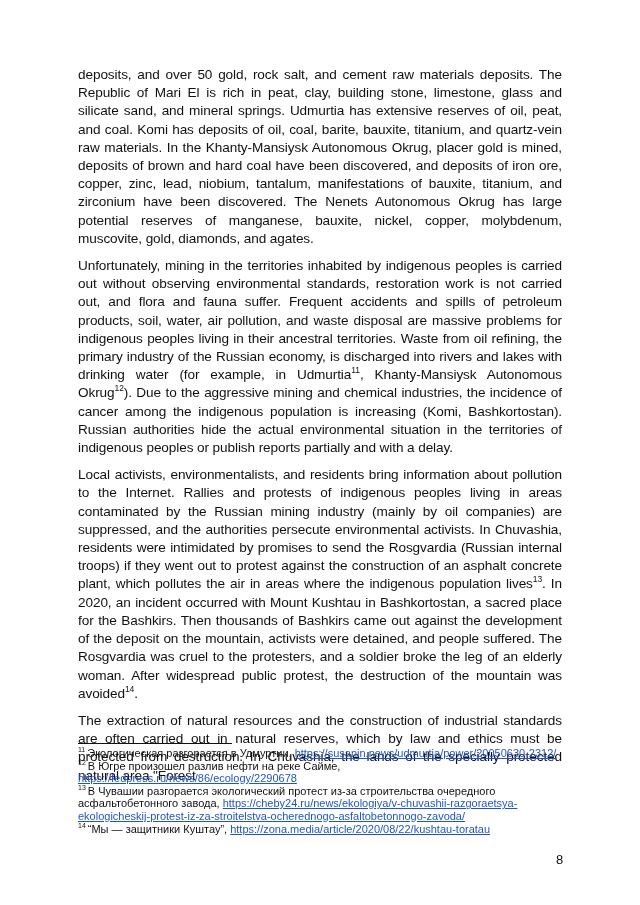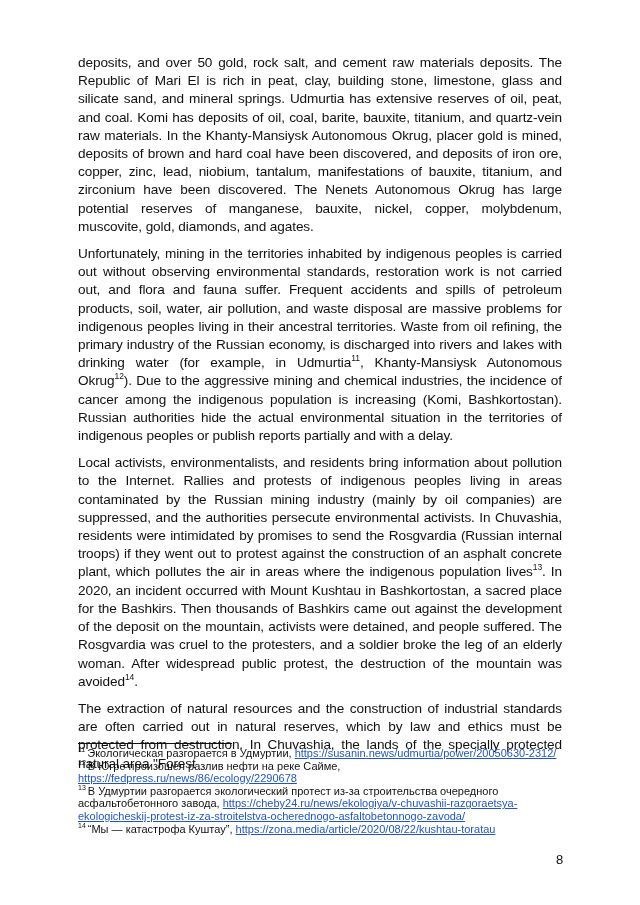--- a/index.html
+++ b/index.html
@@ -11,21 +11,21 @@
       width: 640px;
       height: 905px;
       position: relative;
       overflow: hidden;
       font-family: "Liberation Sans", sans-serif;
       color: #111111;
     }
     .page {
       position: absolute;
       left: 78px;
-      top: 54px;
+      top: 66px;
       width: 484px;
     }
     .para {
       font-size: 13.6px;
       line-height: 18.2px;
       text-align: justify;
       margin: 0 0 9px 0;
       letter-spacing: -0.1px;
     }
     .para sup {
@@ -79,18 +79,18 @@
       <p class="para"><span>Local activists, environmentalists, and residents bring information about pollution to the Internet. Rallies and protests of indigenous peoples living in areas contaminated by the Russian mining industry (mainly by oil companies) are suppressed, and the authorities persecute environmental activists. In Chuvashia, residents were intimidated by promises to send the Rosgvardia (Russian internal troops) if they went out to protest against the construction of an asphalt concrete plant, which pollutes the air in areas where the indigenous population lives</span><sup>13</sup><span>. In 2020, an incident occurred with Mount Kushtau in Bashkortostan, a sacred place for the Bashkirs. Then thousands of Bashkirs came out against the development of the deposit on the mountain, activists were detained, and people suffered. The Rosgvardia was cruel to the protesters, and a soldier broke the leg of an elderly woman. After widespread public protest, the destruction of the mountain was avoided</span><sup>14</sup><span>.</span></p>
       <p class="para"><span>The extraction of natural resources and the construction of industrial standards are often carried out in natural reserves, which by law and ethics must be protected from destruction. In Chuvashia, the lands of the specially protected natural area "Forest</span></p>
     </div>
 </div>
 
 <div class="footnotes">
   <div class="fn-rule"></div>
   <div id="footnote-list">
       <p class="fn"><sup>11</sup><span>Экологическая разгорается в Удмуртии, </span><a href="#">https://susanin.news/udmurtia/power/20050630-2312/</a></p>
       <p class="fn"><sup>12</sup><span>В Югре произошел разлив нефти на реке Сайме, </span><a href="#">https://fedpress.ru/news/86/ecology/2290678</a></p>
-      <p class="fn"><sup>13</sup><span>В Удмуртии разгорается экологический протест из-за строительства очередного асфальтобетонного завода, </span><a href="#">https://cheby24.ru/news/ekologiya/v-chuvashii-razgoraetsya-ekologicheskij-protest-iz-za-stroitelstva-ocherednogo-asfaltobetonnogo-zavoda/</a></p>
-      <p class="fn"><sup>14</sup><span>“Мы — катастрофа Куштау”, </span><a href="#">https://zona.media/article/2020/08/22/kushtau-toratau</a></p>
+      <p class="fn"><sup>13</sup><span>В Чувашии разгорается экологический протест из-за строительства очередного асфальтобетонного завода, </span><a href="#">https://cheby24.ru/news/ekologiya/v-chuvashii-razgoraetsya-ekologicheskij-protest-iz-za-stroitelstva-ocherednogo-asfaltobetonnogo-zavoda/</a></p>
+      <p class="fn"><sup>14</sup><span>“Мы — защитники Куштау”, </span><a href="#">https://zona.media/article/2020/08/22/kushtau-toratau</a></p>
     </div>
 </div>
 
 <div class="page-number">8</div>
 
 </body></html>

